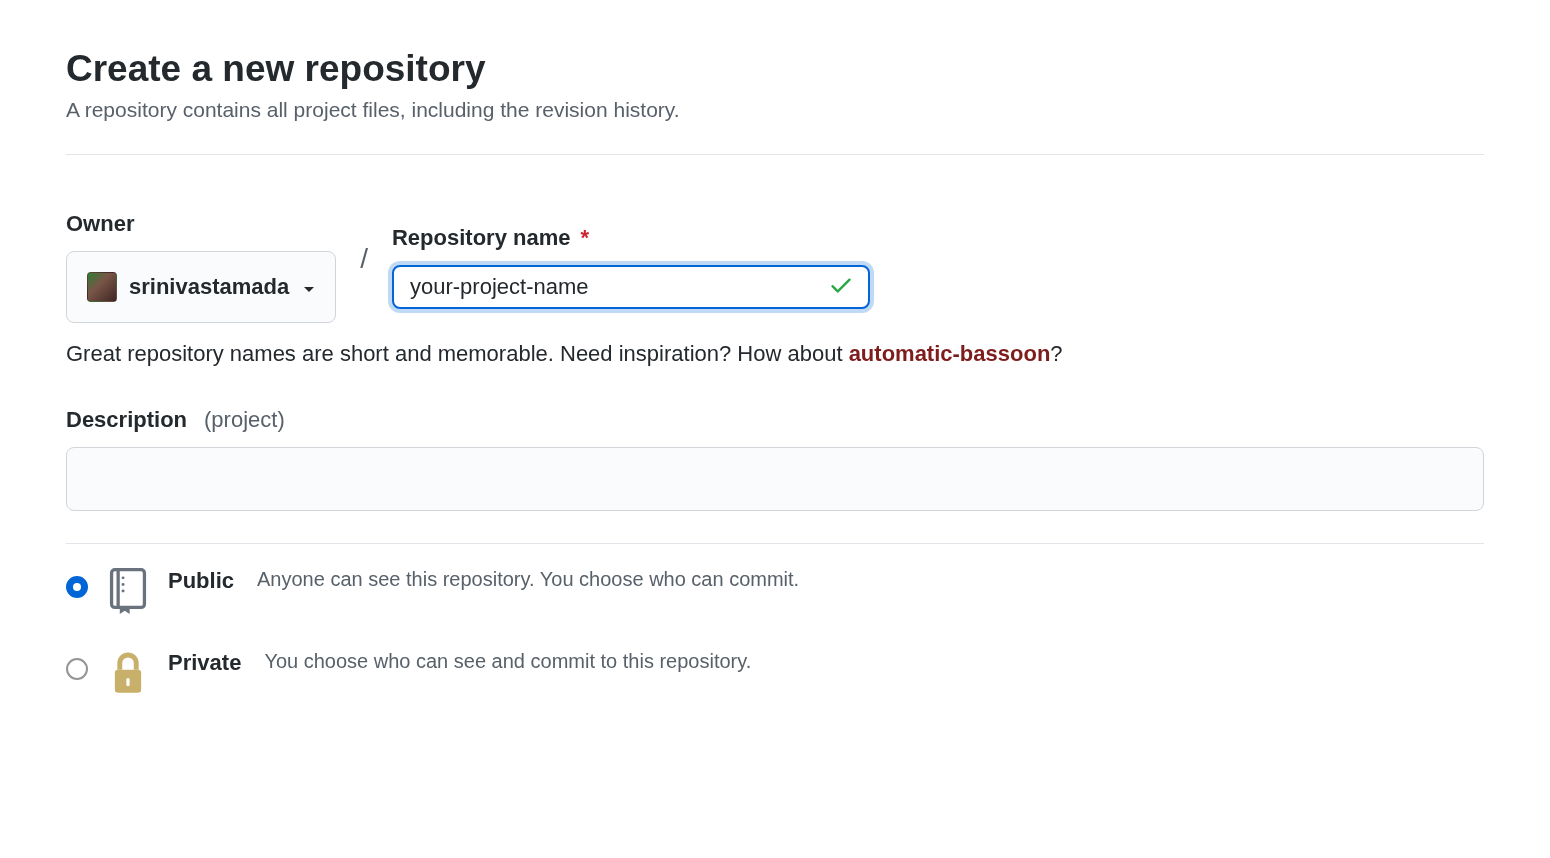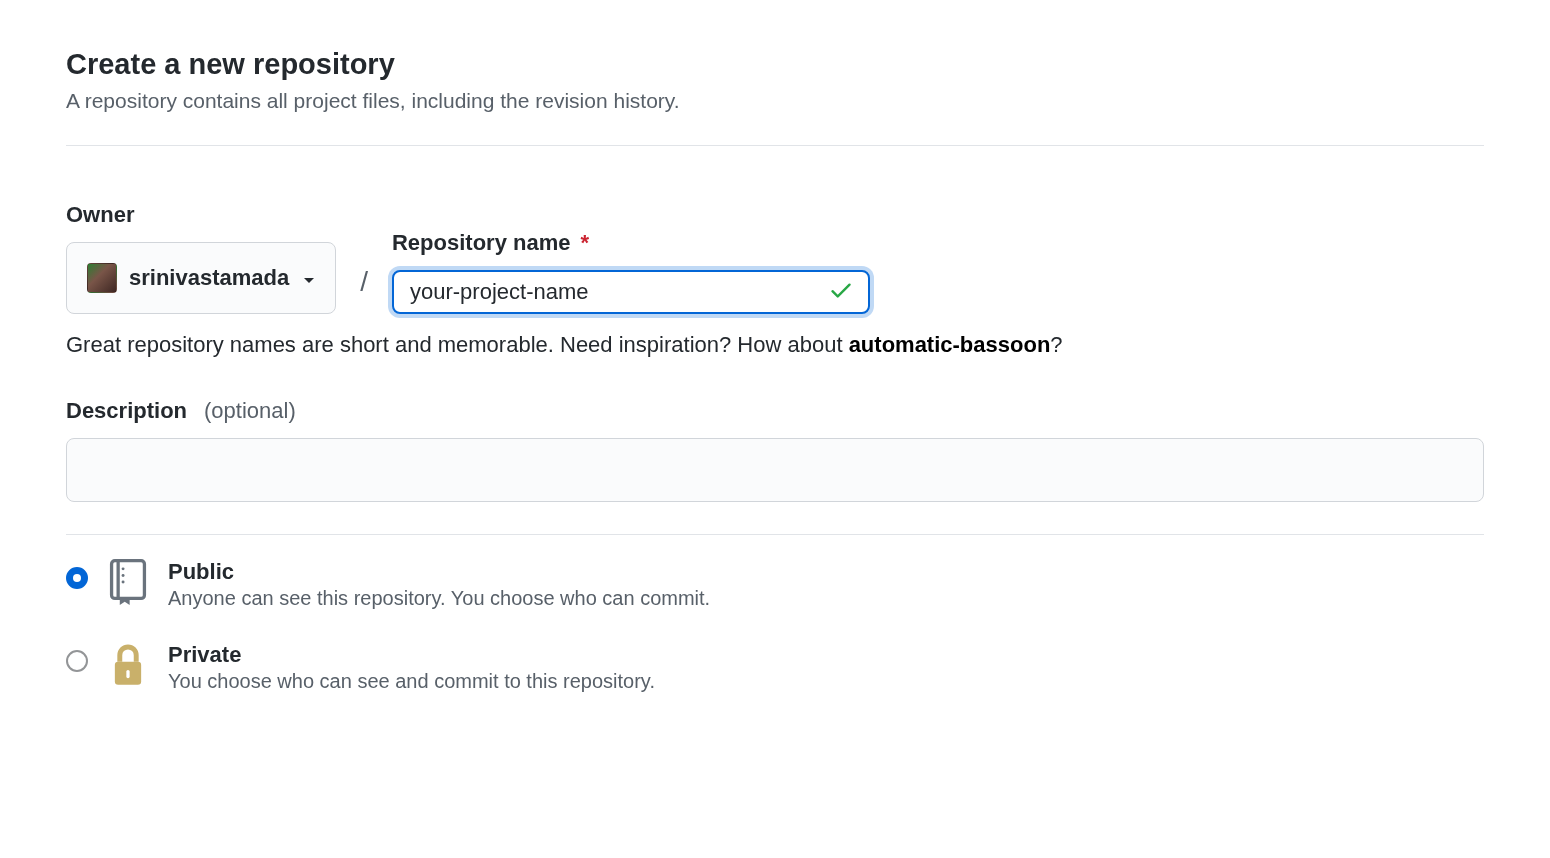--- a/index.html
+++ b/index.html
@@ -3,39 +3,39 @@
 <meta charset="utf-8">
 <style>
   * { box-sizing: border-box; margin: 0; padding: 0; }
   body {
     font-family: -apple-system, BlinkMacSystemFont, "Segoe UI", Helvetica, Arial, sans-serif;
     background: #ffffff;
     color: #24292e;
     padding: 48px 66px;
   }
   h1.page-title {
-    font-size: 29px;
+    font-size: 37px;
     font-weight: 600;
     margin-bottom: 8px;
     color: #24292e;
   }
   p.page-subtitle {
     font-size: 21px;
     color: #586069;
     margin-bottom: 32px;
   }
   hr.divider {
     border: none;
     border-top: 1px solid #e1e4e8;
     margin-bottom: 56px;
   }
   hr.divider.tight { margin-bottom: 24px; }
   .row-owner-repo {
     display: flex;
-    align-items: flex-end;
+    align-items: center;
     gap: 24px;
     margin-bottom: 18px;
   }
   .field { display: flex; flex-direction: column; }
   .field-label {
     font-size: 22px;
     font-weight: 600;
     color: #24292e;
     margin-bottom: 14px;
   }
@@ -91,21 +91,21 @@
     top: 50%;
     transform: translateY(-50%);
   }
 
   p.hint {
     font-size: 22px;
     color: #24292e;
     margin-bottom: 40px;
   }
   .suggestion-link {
-    color: #000000;
+    color: #7f1d1d;
     font-weight: 600;
     text-decoration: none;
   }
   .hint-question { color: #24292e; }
 
   .desc-label-row {
     display: flex;
     align-items: baseline;
     gap: 17px;
     margin-bottom: 14px;
@@ -146,21 +146,21 @@
     border-color: #0366d6;
     background: #0366d6;
   }
   .radio.selected::after {
     content: "";
     width: 8px; height: 8px;
     border-radius: 50%;
     background: #fff;
   }
   .vis-icon { flex-shrink: 0; }
-  .vis-text { display: flex; flex-direction: column; }
+  .vis-text { display: flex; flex-direction: row; gap: 23px; }
   .vis-title {
     font-size: 22px;
     font-weight: 600;
     color: #24292e;
     margin-bottom: 2px;
   }
   .vis-desc {
     font-size: 20px;
     color: #586069;
   }
@@ -208,21 +208,21 @@
   </div>
 
 </div>
 
 <p class="hint">
   <span>Great repository names are short and memorable. Need inspiration? How about </span><a href="#" class="suggestion-link">automatic-bassoon</a><span class="hint-question">?</span>
 </p>
 
 <div class="desc-label-row">
   <span class="field-label" style="margin-bottom:0">Description</span>
-  <span class="optional">(optional)</span>
+  <span class="optional">(project)</span>
 </div>
 <input class="desc-input" type="text" value="" style="">
 
 <hr class="divider tight">
 
 <div class="vis-option">
   <span class="radio selected"></span>
   <span class="vis-icon">
     <svg width="40" height="46" viewBox="0 0 24 28">
       <rect x="2" y="1" width="20" height="23" rx="2" fill="none" stroke="#6a737d" stroke-width="2"></rect>

